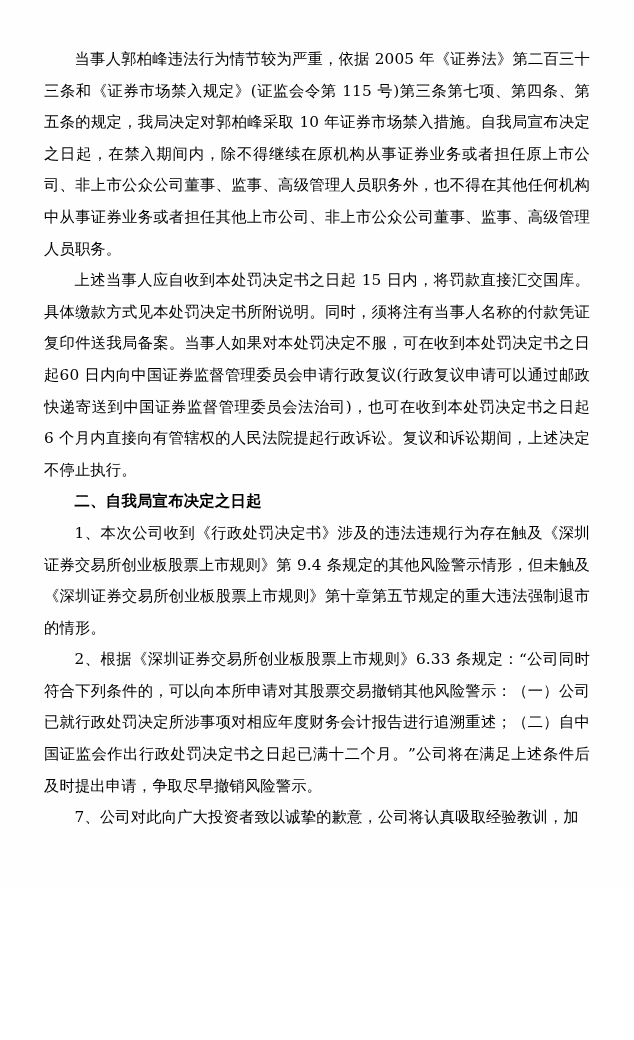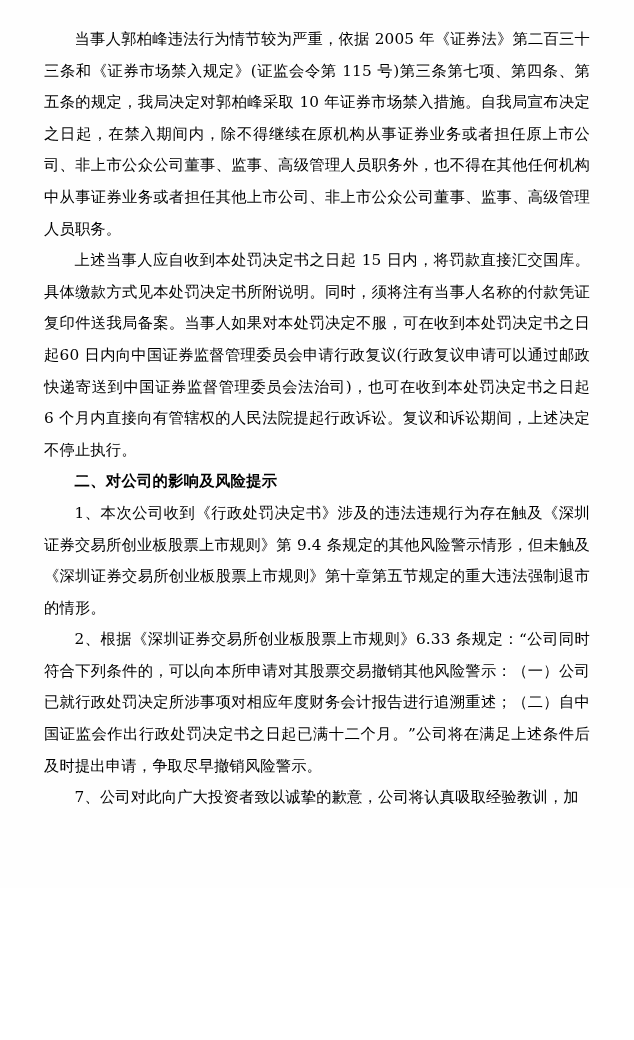--- a/index.html
+++ b/index.html
@@ -11,21 +11,21 @@
     width: 634px;
     height: 1040px;
     font-family: "DejaVu Serif", "Liberation Serif", serif;
     color: #000000;
     overflow: hidden;
   }
   .page {
     width: 634px;
     height: 888px;
     box-sizing: border-box;
-    padding: 24px 44px 0 44px;
+    padding: 44px 44px 0 44px;
     background: #fefefe;
   }
   .para {
     font-size: 15.3px;
     line-height: 31.6px;
     text-align: justify;
     text-justify: inter-ideograph;
     margin: 0 0 0 0;
     text-indent: 2em;
     letter-spacing: 0.15px;
@@ -41,21 +41,21 @@
 </style>
 </head>
 <body>
 
 <div class="page">
 
   <p class="para">当事人郭柏峰违法行为情节较为严重，依据 2005 年《证券法》第二百三十三条和《证券市场禁入规定》(证监会令第 115 号)第三条第七项、第四条、第五条的规定，我局决定对郭柏峰采取 10 年证券市场禁入措施。自我局宣布决定之日起，在禁入期间内，除不得继续在原机构从事证券业务或者担任原上市公司、非上市公众公司董事、监事、高级管理人员职务外，也不得在其他任何机构中从事证券业务或者担任其他上市公司、非上市公众公司董事、监事、高级管理人员职务。</p>
 
   <p class="para">上述当事人应自收到本处罚决定书之日起 15 日内，将罚款直接汇交国库。具体缴款方式见本处罚决定书所附说明。同时，须将注有当事人名称的付款凭证复印件送我局备案。当事人如果对本处罚决定不服，可在收到本处罚决定书之日起60 日内向中国证券监督管理委员会申请行政复议(行政复议申请可以通过邮政快递寄送到中国证券监督管理委员会法治司)，也可在收到本处罚决定书之日起 6 个月内直接向有管辖权的人民法院提起行政诉讼。复议和诉讼期间，上述决定不停止执行。</p>
 
-  <p class="heading">二、对公司的影响及风险提示</p>
+  <p class="heading">二、自我局宣布决定之日起</p>
 
   <p class="para">1、本次公司收到《行政处罚决定书》涉及的违法违规行为存在触及《深圳证券交易所创业板股票上市规则》第 9.4 条规定的其他风险警示情形，但未触及《深圳证券交易所创业板股票上市规则》第十章第五节规定的重大违法强制退市的情形。</p>
 
   <p class="para">2、根据《深圳证券交易所创业板股票上市规则》6.33 条规定：“公司同时符合下列条件的，可以向本所申请对其股票交易撤销其他风险警示：（一）公司已就行政处罚决定所涉事项对相应年度财务会计报告进行追溯重述；（二）自中国证监会作出行政处罚决定书之日起已满十二个月。”公司将在满足上述条件后及时提出申请，争取尽早撤销风险警示。</p>
 
 
   <p class="para">7、公司对此向广大投资者致以诚挚的歉意，公司将认真吸取经验教训，加</p>
 
 </div>
 

